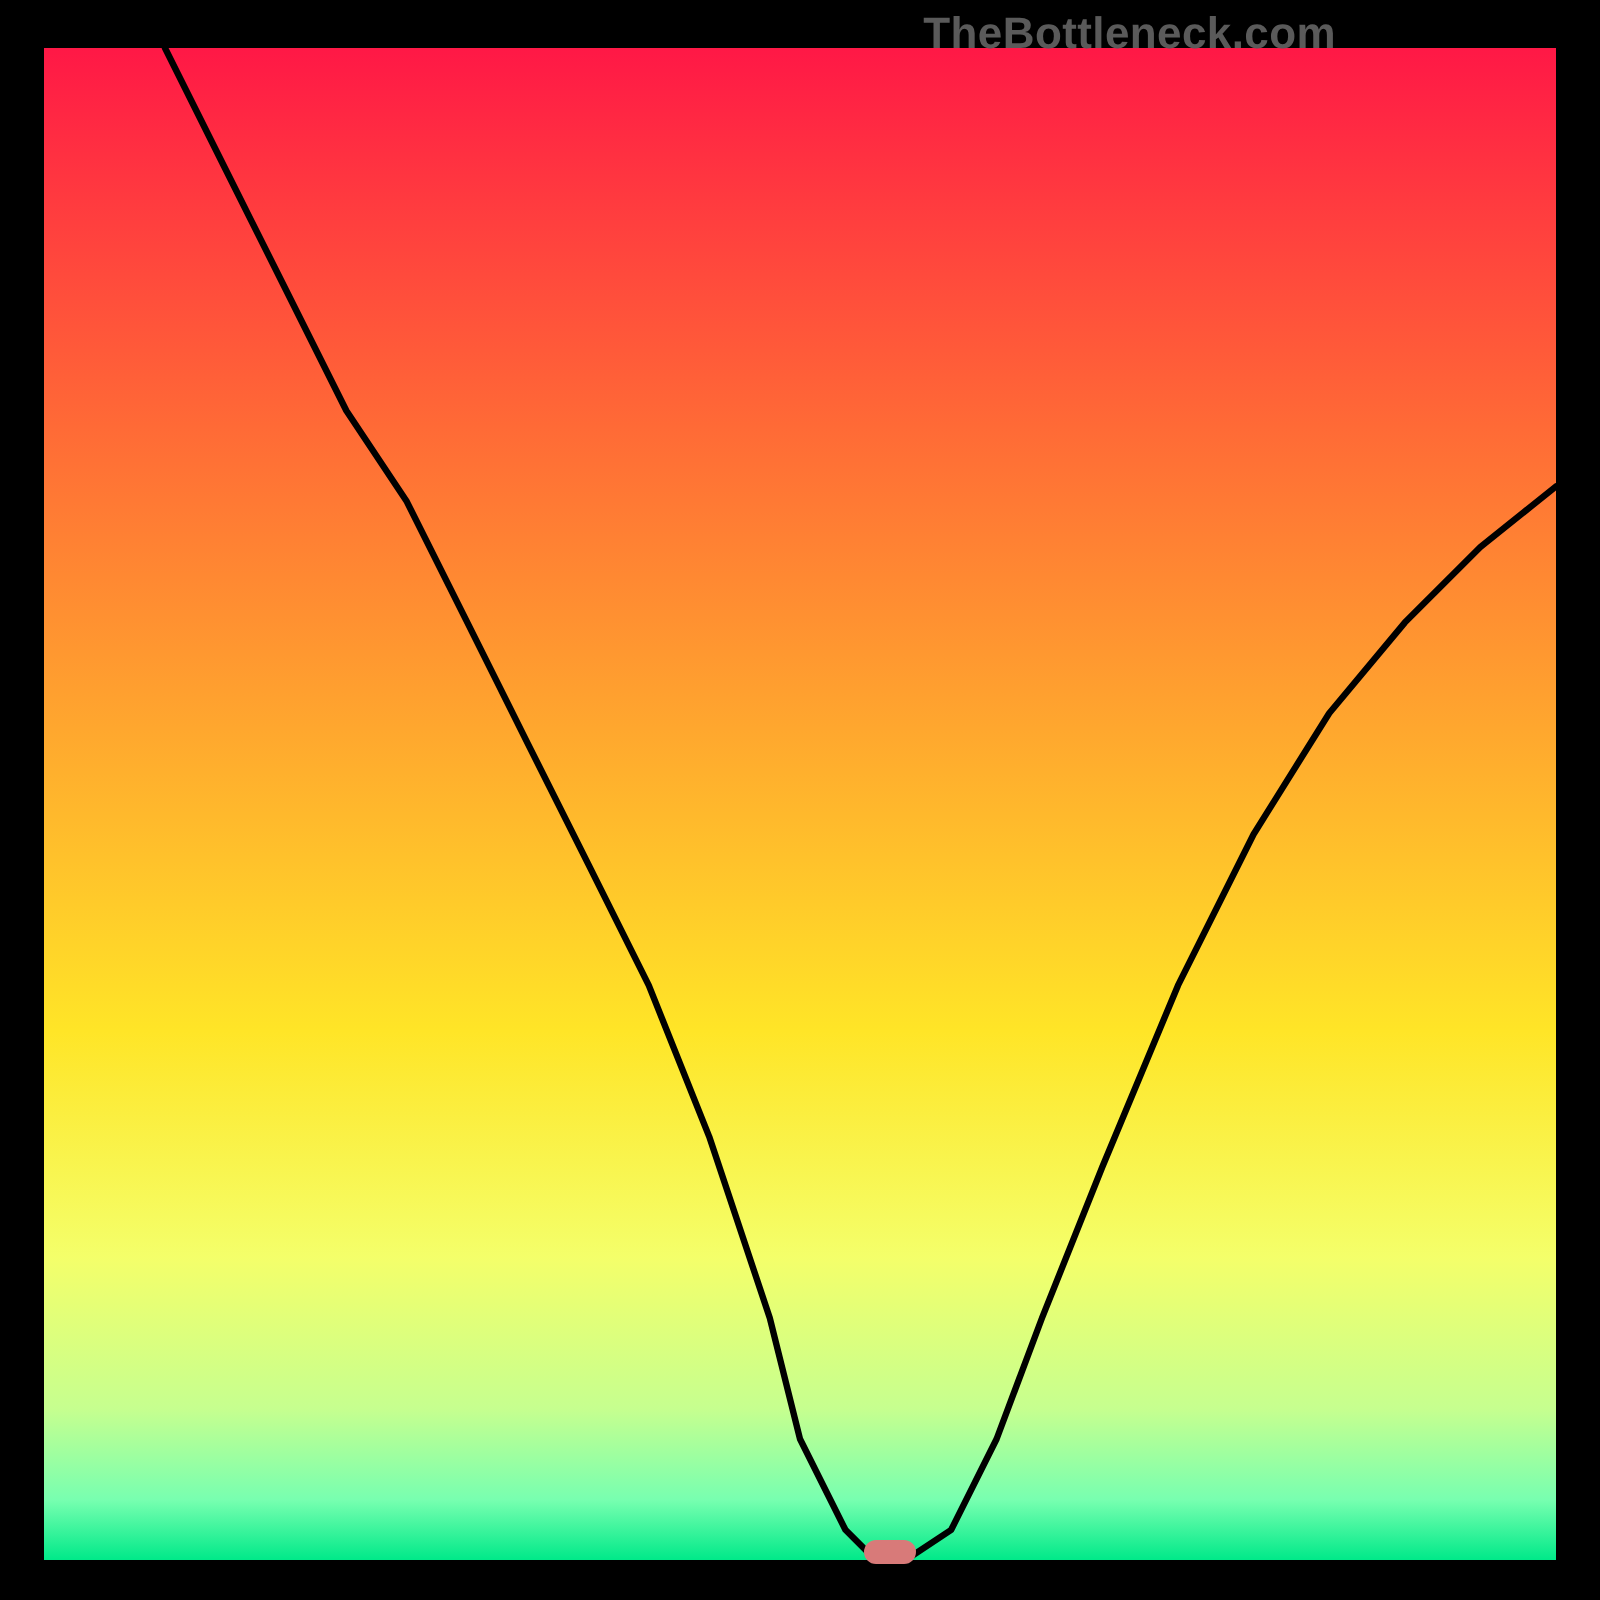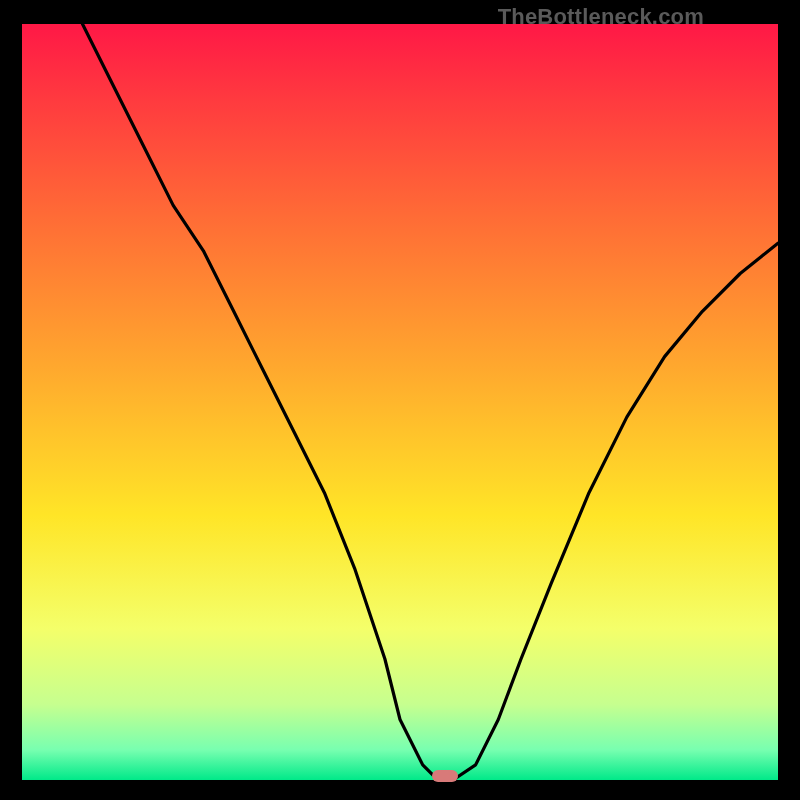--- a/index.html
+++ b/index.html
@@ -9,21 +9,20 @@
     height: 800px;
     background: #000;
     font-family: Arial, Helvetica, sans-serif;
     overflow: hidden;
   }
   .stage {
     position: relative;
     width: 676px;
     height: 800px;
     background: #000;
-    padding-left: 36px;
   }
   .watermark {
     position: absolute;
     top: 4px;
     right: 8px;
     color: #5a5a5a;
     font-size: 22px;
     font-weight: 600;
     letter-spacing: 0.2px;
     z-index: 10;

